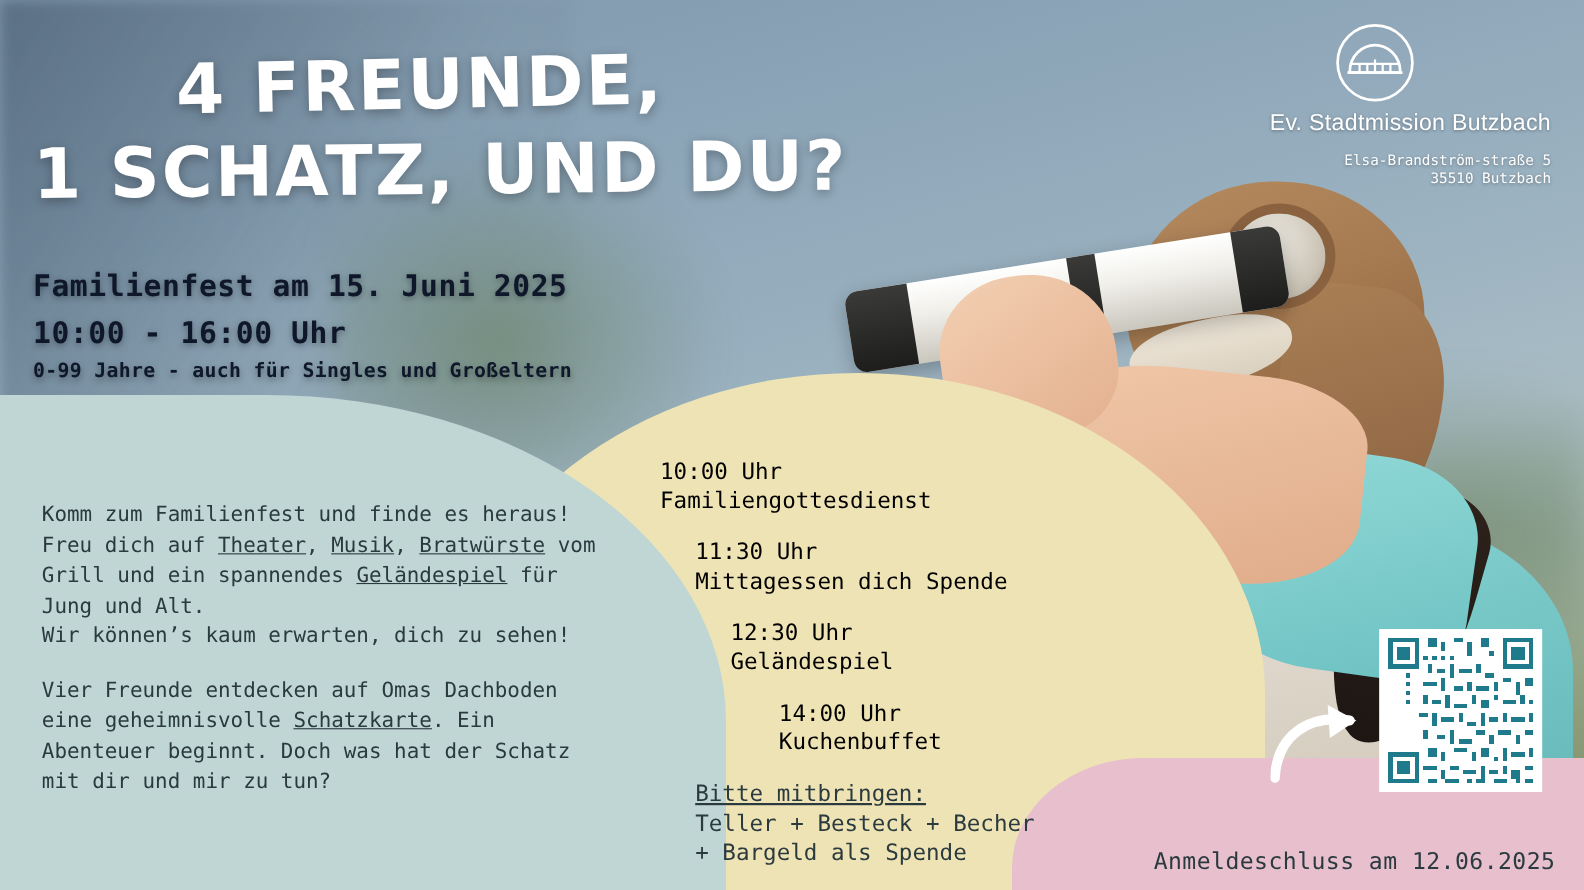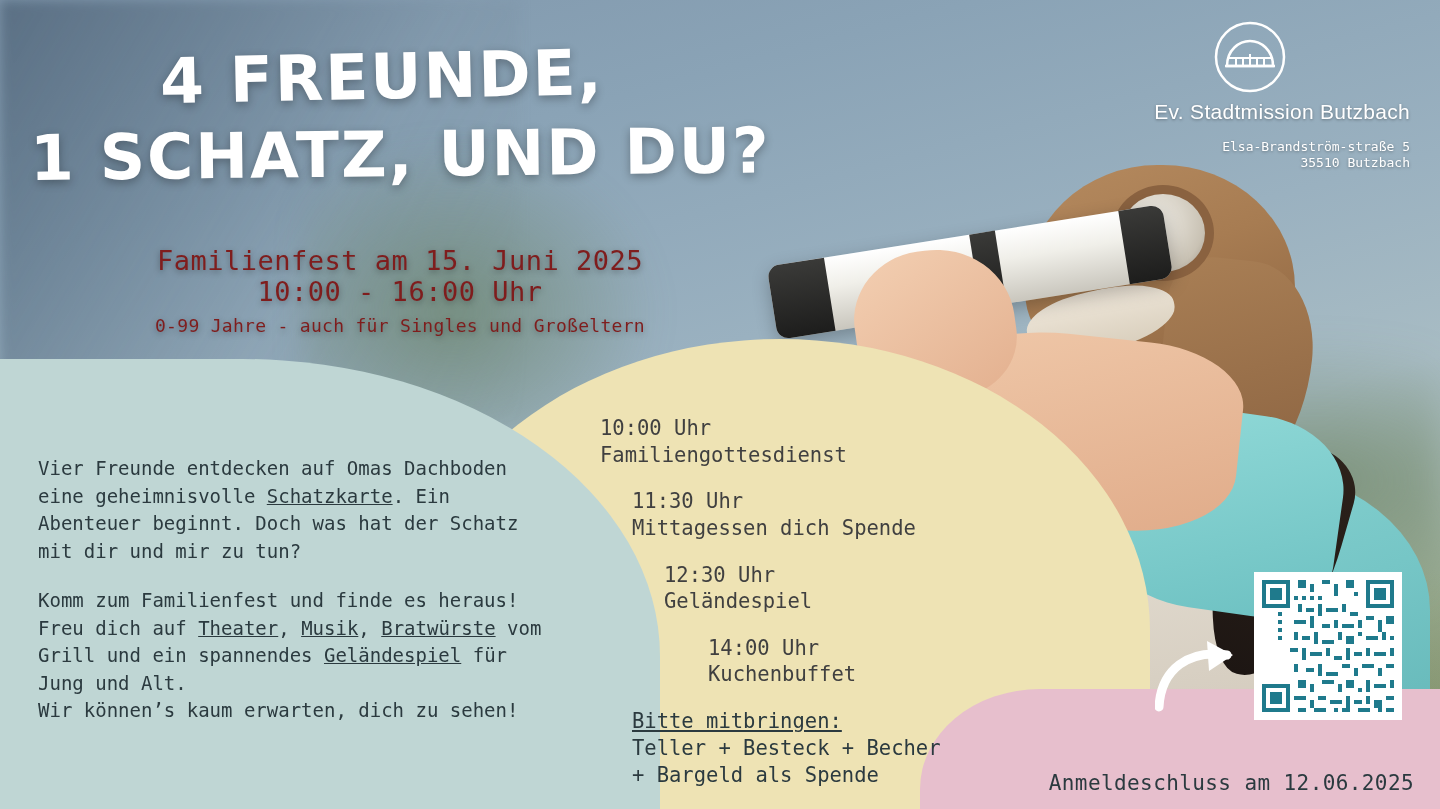--- a/index.html
+++ b/index.html
@@ -229,48 +229,48 @@
     letter-spacing: 2px;
     text-shadow: 0 3px 10px rgba(0,0,0,0.3);
   }
   .headline .line1 { padding-left: 130px; transform: rotate(-1.2deg); }
   .headline .line2 { padding-left: 0px; transform: rotate(-0.6deg); margin-top: 4px;}
 
   .subhead {
     position: absolute;
     left: 30px; top: 245px;
     width: 740px;
-    color: #7f1d1d;
-    text-align: center;
+    color: #0f172a;
     font-family: "DejaVu Sans Mono", monospace;
     text-shadow: 0 2px 6px rgba(0,0,0,0.35);
+    font-weight: bold;
   }
   .subhead .s1 { font-size: 27px; letter-spacing: 0.5px; }
-  .subhead .s2 { font-size: 27px; letter-spacing: 0.5px; margin-top: 0; }
+  .subhead .s2 { font-size: 27px; letter-spacing: 0.5px; margin-top: 12px; }
   .subhead .s3 { font-size: 18px; letter-spacing: 0.3px; margin-top: 8px; }
 
   
   .story {
     position: absolute;
     left: 38px; top: 455px;
     width: 520px;
     color: #2b3a3f;
     font-family: "DejaVu Sans Mono", monospace;
     font-size: 19px;
     line-height: 1.45;
   }
   .story p { margin: 0 0 22px 0; }
   .story .u { text-decoration: underline; }
 
   
   .schedule {
     position: absolute;
     left: 600px; top: 415px;
     width: 420px;
-    color: #404040;
+    color: #000000;
     font-family: "DejaVu Sans Mono", monospace;
     font-size: 20.5px;
     line-height: 1.3;
   }
   .schedule .item { margin-bottom: 20px; }
   .schedule .item .t { display: block; }
   .schedule .item .d { display: block; }
   .schedule .i0 { margin-left: 0px; }
   .schedule .i1 { margin-left: 32px; }
   .schedule .i2 { margin-left: 64px; }
@@ -373,22 +373,22 @@
     <div class="line line2">1 SCHATZ, UND DU?</div>
   </div>
 
   <div class="subhead">
     <div class="s1">Familienfest am 15. Juni 2025</div>
     <div class="s2">10:00 - 16:00 Uhr</div>
     <div class="s3">0-99 Jahre - auch für Singles und Großeltern</div>
   </div>
 
   <div class="story">
+    <p><span>Komm zum Familienfest und finde es heraus! Freu dich auf </span><span class="u">Theater</span><span>, </span><span class="u">Musik</span><span>, </span><span class="u">Bratwürste</span><span> vom Grill und ein spannendes </span><span class="u">Geländespiel</span><span> für Jung und Alt.</span><br><span>Wir können’s kaum erwarten, dich zu sehen!</span></p>
     <p><span>Vier Freunde entdecken auf Omas Dachboden eine geheimnisvolle </span><span class="u">Schatzkarte</span><span>. Ein Abenteuer beginnt. Doch was hat der Schatz mit dir und mir zu tun?</span></p>
-    <p><span>Komm zum Familienfest und finde es heraus! Freu dich auf </span><span class="u">Theater</span><span>, </span><span class="u">Musik</span><span>, </span><span class="u">Bratwürste</span><span> vom Grill und ein spannendes </span><span class="u">Geländespiel</span><span> für Jung und Alt.</span><br><span>Wir können’s kaum erwarten, dich zu sehen!</span></p>
   </div>
 
   <div class="schedule">
     <div class="item i0">
       <span class="t">10:00 Uhr</span>
       <span class="d">Familiengottesdienst</span>
     </div>
     <div class="item i1">
       <span class="t">11:30 Uhr</span>
       <span class="d">Mittagessen dich Spende</span>

